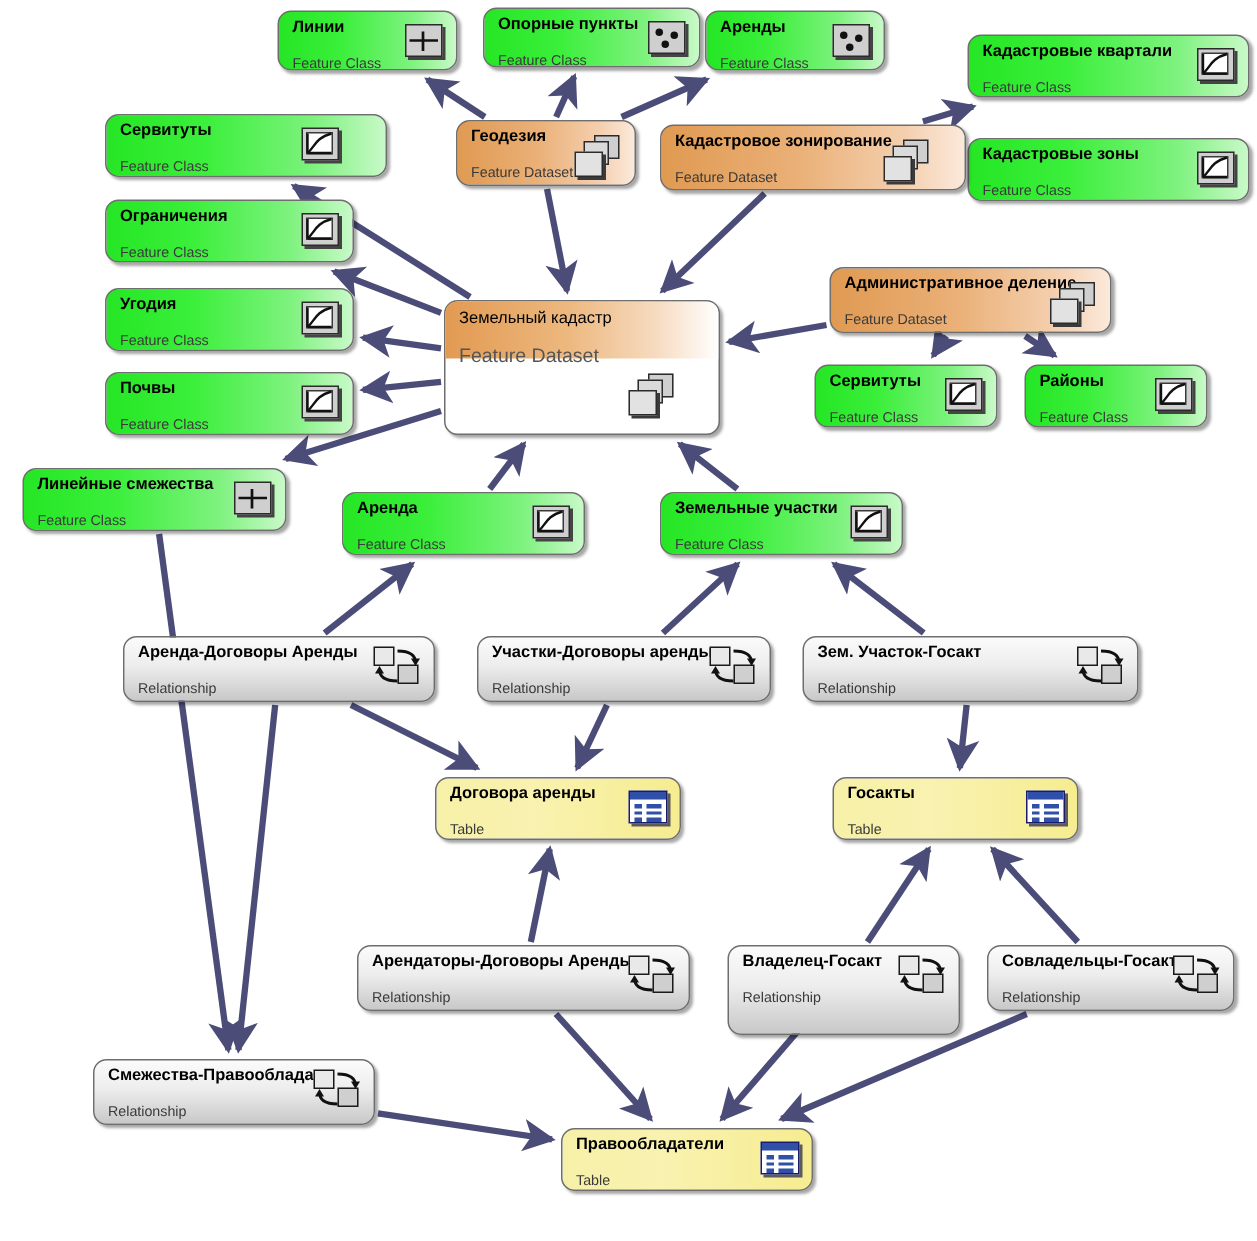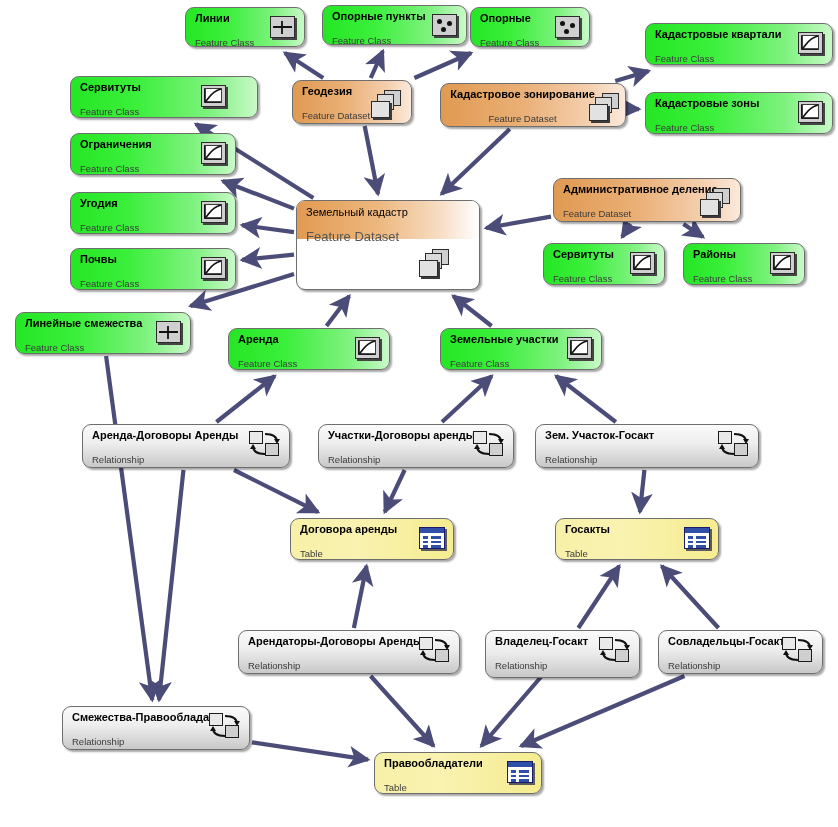--- a/index.html
+++ b/index.html
@@ -134,21 +134,21 @@
         </div>
         <span class="ic ic-pt" style="left: 109px; top: 8px; position: absolute;">
           <span class="scr"></span>
           <i style="left:5px;top:5px"></i>
           <i style="left:15px;top:7px"></i>
           <i style="left:9px;top:13px"></i>
         </span>
       </div>
       <div class="node n-fc" style="left: 470px; top: 7px; width: 120px; height: 40px;">
         <div class="txt">
-          <div class="ttl">Опорные</div>
+          <div class="ttl">Аренды</div>
           <div class="sub">Feature Class</div>
         </div>
         <span class="ic ic-pt" style="left: 84px; top: 8px; position: absolute;">
           <span class="scr"></span>
           <i style="left:5px;top:5px"></i>
           <i style="left:15px;top:7px"></i>
           <i style="left:9px;top:13px"></i>
         </span>
       </div>
       <div class="node n-fc" style="left: 645px; top: 23px; width: 188px; height: 42px;">
@@ -174,32 +174,32 @@
         <span class="ic ic-poly" style="left: 152px; top: 8px; position: absolute;">
           <span class="scr"></span>
           <svg width="25" height="22" style="position:absolute;left:0;top:0">
             <rect x="3.5" y="3.5" width="17" height="14" fill="#ffffff" stroke="#3a3a3a"></rect>
             <path d="M4 17 C9 13 9 7 20 4" stroke="#111" stroke-width="1.6" fill="none"></path>
             <path d="M4 17 L20 17" stroke="#111" stroke-width="1.6"></path>
             <path d="M4 4 L4 17" stroke="#111" stroke-width="1.6"></path>
           </svg>
         </span>
       </div>
-      <div class="node n-fd" style="left: 292px; top: 80px; width: 120px; height: 44px;">
+      <div class="node n-fd" style="left: 304px; top: 80px; width: 120px; height: 44px;">
         <div class="txt">
           <div class="ttl">Геодезия</div>
           <div class="sub">Feature Dataset</div>
         </div>
         <span class="ic ic-ds" style="left: 78px; top: 9px; position: absolute;">
           <span class="s1"></span>
           <span class="s2"></span>
           <span class="s3"></span>
         </span>
       </div>
-      <div class="node n-fd" style="left: 440px; top: 83px; width: 186px; height: 44px; text-align: center;">
+      <div class="node n-fd" style="left: 440px; top: 83px; width: 204px; height: 44px;">
         <div class="txt">
           <div class="ttl">Кадастровое зонирование</div>
           <div class="sub">Feature Dataset</div>
         </div>
         <span class="ic ic-ds" style="left: 148px; top: 9px; position: absolute;">
           <span class="s1"></span>
           <span class="s2"></span>
           <span class="s3"></span>
         </span>
       </div>
@@ -446,21 +446,21 @@
           <span class="b1"></span>
           <span class="b2"></span>
           <svg width="32" height="26">
             <path d="M16 3 C25 3 28 6 28 11" stroke="#111" stroke-width="2" fill="none"></path>
             <path d="M25 8 L28 13 L31 8 Z" fill="#111"></path>
             <path d="M16 23 C7 23 4 20 4 15" stroke="#111" stroke-width="2" fill="none"></path>
             <path d="M1 18 L4 13 L7 18 Z" fill="#111"></path>
           </svg>
         </span>
       </div>
-      <div class="node n-rl" style="left: 485px; top: 630px; width: 155px; height: 48px;">
+      <div class="node n-rl" style="left: 485px; top: 630px; width: 155px; height: 60px;">
         <div class="txt">
           <div class="ttl">Владелец-Госакт</div>
           <div class="sub">Relationship</div>
         </div>
         <span class="ic ic-rel" style="left: 113px; top: 6px; position: absolute;">
           <span class="b1"></span>
           <span class="b2"></span>
           <svg width="32" height="26">
             <path d="M16 3 C25 3 28 6 28 11" stroke="#111" stroke-width="2" fill="none"></path>
             <path d="M25 8 L28 13 L31 8 Z" fill="#111"></path>

